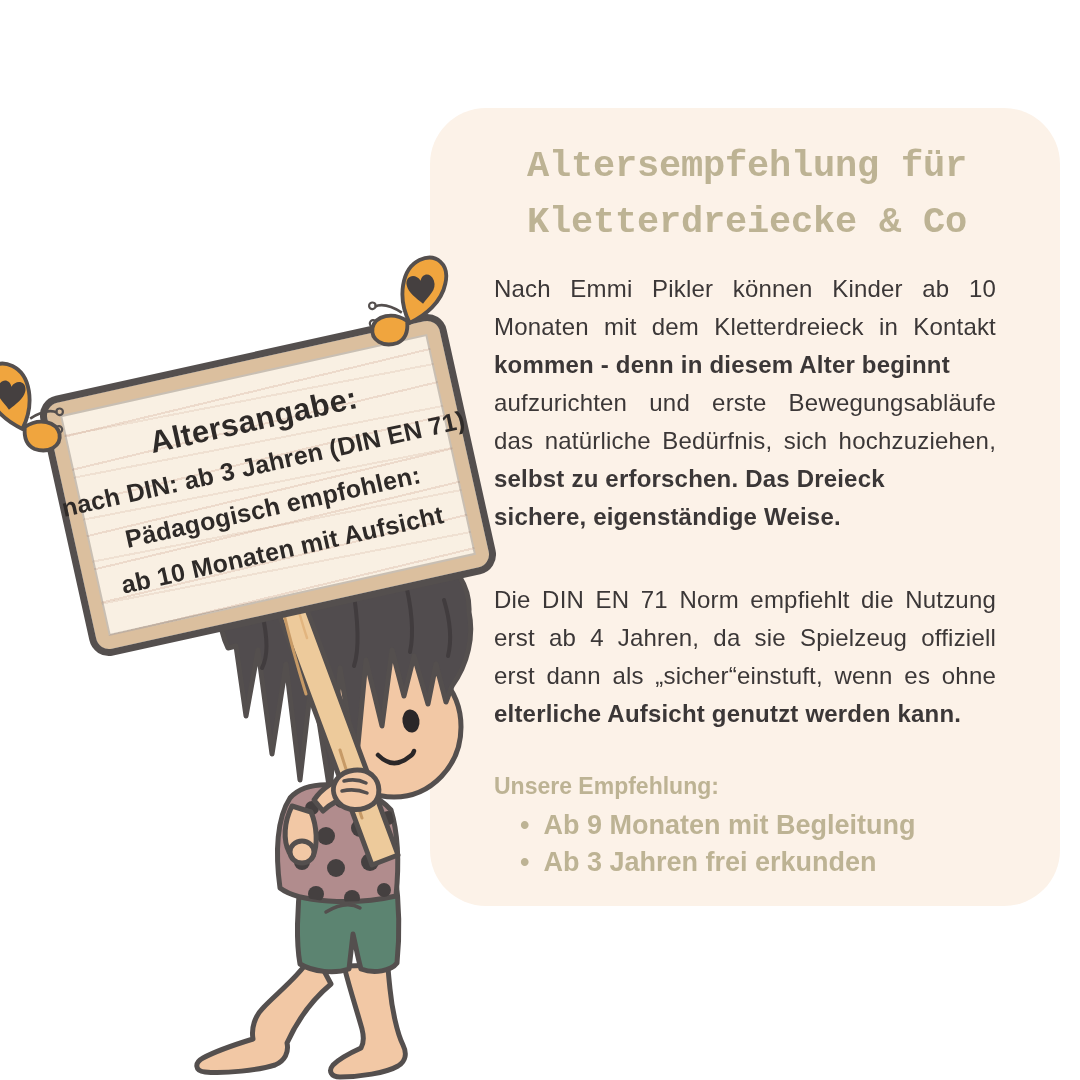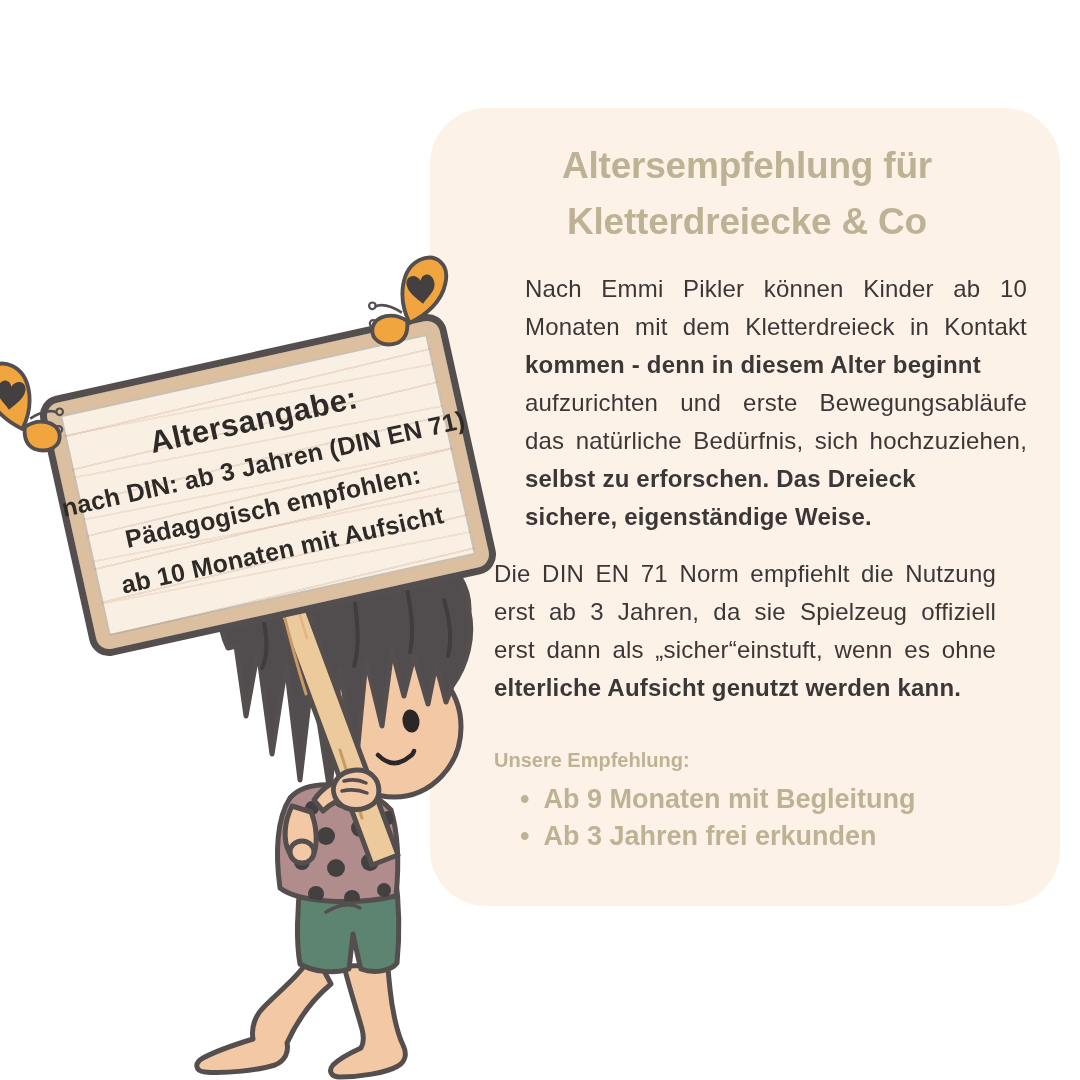--- a/index.html
+++ b/index.html
@@ -15,34 +15,35 @@
     border-radius:56px;
     box-sizing:border-box;
     padding:24px 60px 20px 64px;
   }
   .card-title{
     margin-top:6px;
     text-align:center;
     font-size:37px;font-weight:700;line-height:56px;
     color:var(--accent,#BDB394);
     letter-spacing:-0.2px;
+    font-family:Liberation Mono, monospace;
   }
   .para{
     width:502px;
     font-size:24px;line-height:38px;
     color:var(--body,#3B3737);
     letter-spacing:0.2px;
   }
-  .para-1{margin-top:20px;margin-left:31px;}
-  .para-2{margin-top:19px;}
+  .para-1{margin-top:20px;}
+  .para-2{margin-top:45px;}
   .para .tline{text-align:justify;text-align-last:justify;}
   .para .tline.rag{text-align-last:left;font-weight:bold;}
   .rec-heading{
     margin-top:34px;
-    font-size:20px;font-weight:700;line-height:38px;
+    font-size:23px;font-weight:700;line-height:38px;
     color:var(--accent,#BDB394);
   }
   .rec-list{
     margin:2px 0 0 0;padding:0 0 0 26px;list-style:none;
     font-size:27px;font-weight:700;line-height:37px;
     color:var(--accent,#BDB394);
   }
   .rec-list li::before{content:"•";margin-right:14px;}
   
   .sign{
@@ -189,21 +190,21 @@
         <div class="tline">Nach Emmi Pikler können Kinder ab 10</div>
         <div class="tline">Monaten mit dem Kletterdreieck in Kontakt</div>
         <div class="tline rag">kommen - denn in diesem Alter beginnt</div>
         <div class="tline">aufzurichten und erste Bewegungsabläufe</div>
         <div class="tline">das natürliche Bedürfnis, sich hochzuziehen,</div>
         <div class="tline rag">selbst zu erforschen. Das Dreieck</div>
         <div class="tline rag">sichere, eigenständige Weise.</div>
       </div>
     <div class="para para-2">
         <div class="tline">Die DIN EN 71 Norm empfiehlt die Nutzung</div>
-        <div class="tline">erst ab 3 Jahren, da sie Spielzeug offiziell</div>
+        <div class="tline">erst ab 4 Jahren, da sie Spielzeug offiziell</div>
         <div class="tline">erst dann als „sicher“einstuft, wenn es ohne</div>
         <div class="tline rag">elterliche Aufsicht genutzt werden kann.</div>
       </div>
     <div class="rec-heading">Unsere Empfehlung:</div>
     <ul class="rec-list">
         <li>Ab 9 Monaten mit Begleitung</li>
         <li>Ab 3 Jahren frei erkunden</li>
       </ul>
   </div>
 

